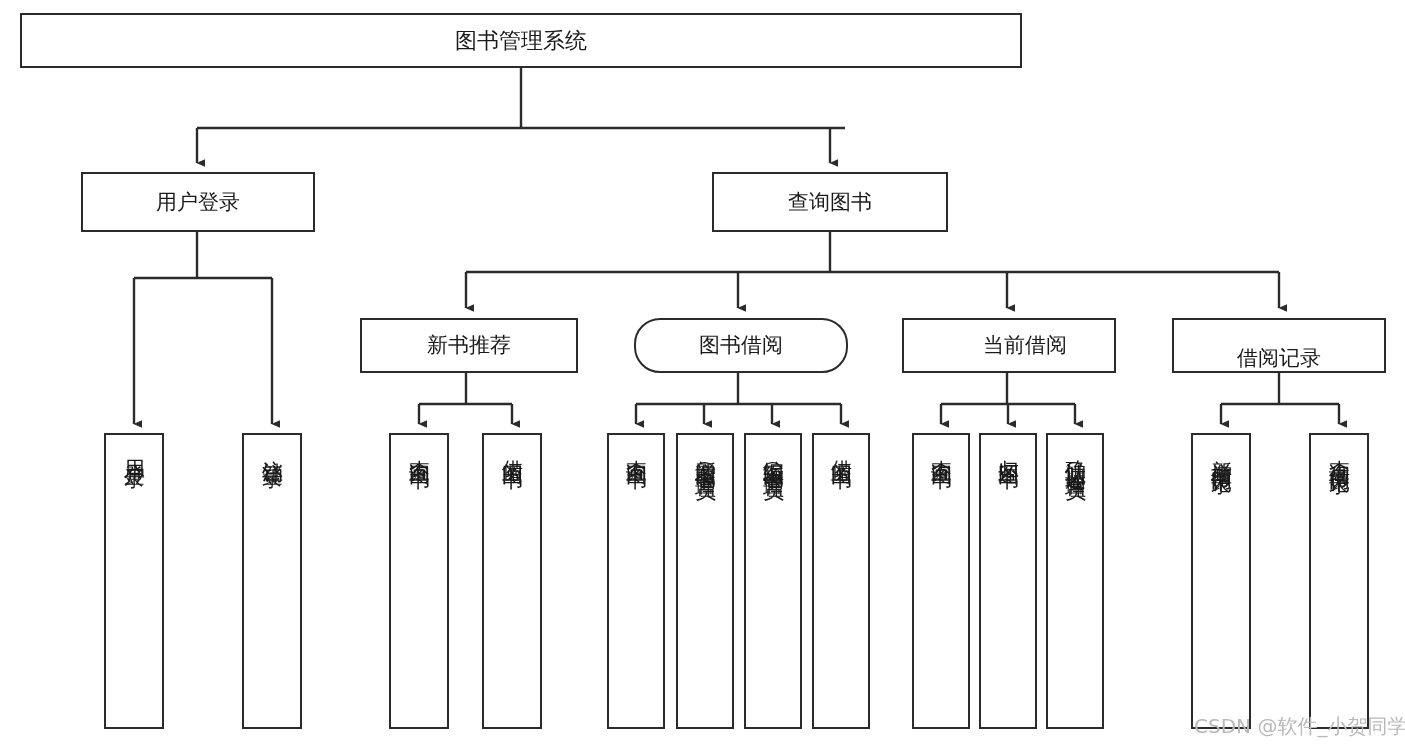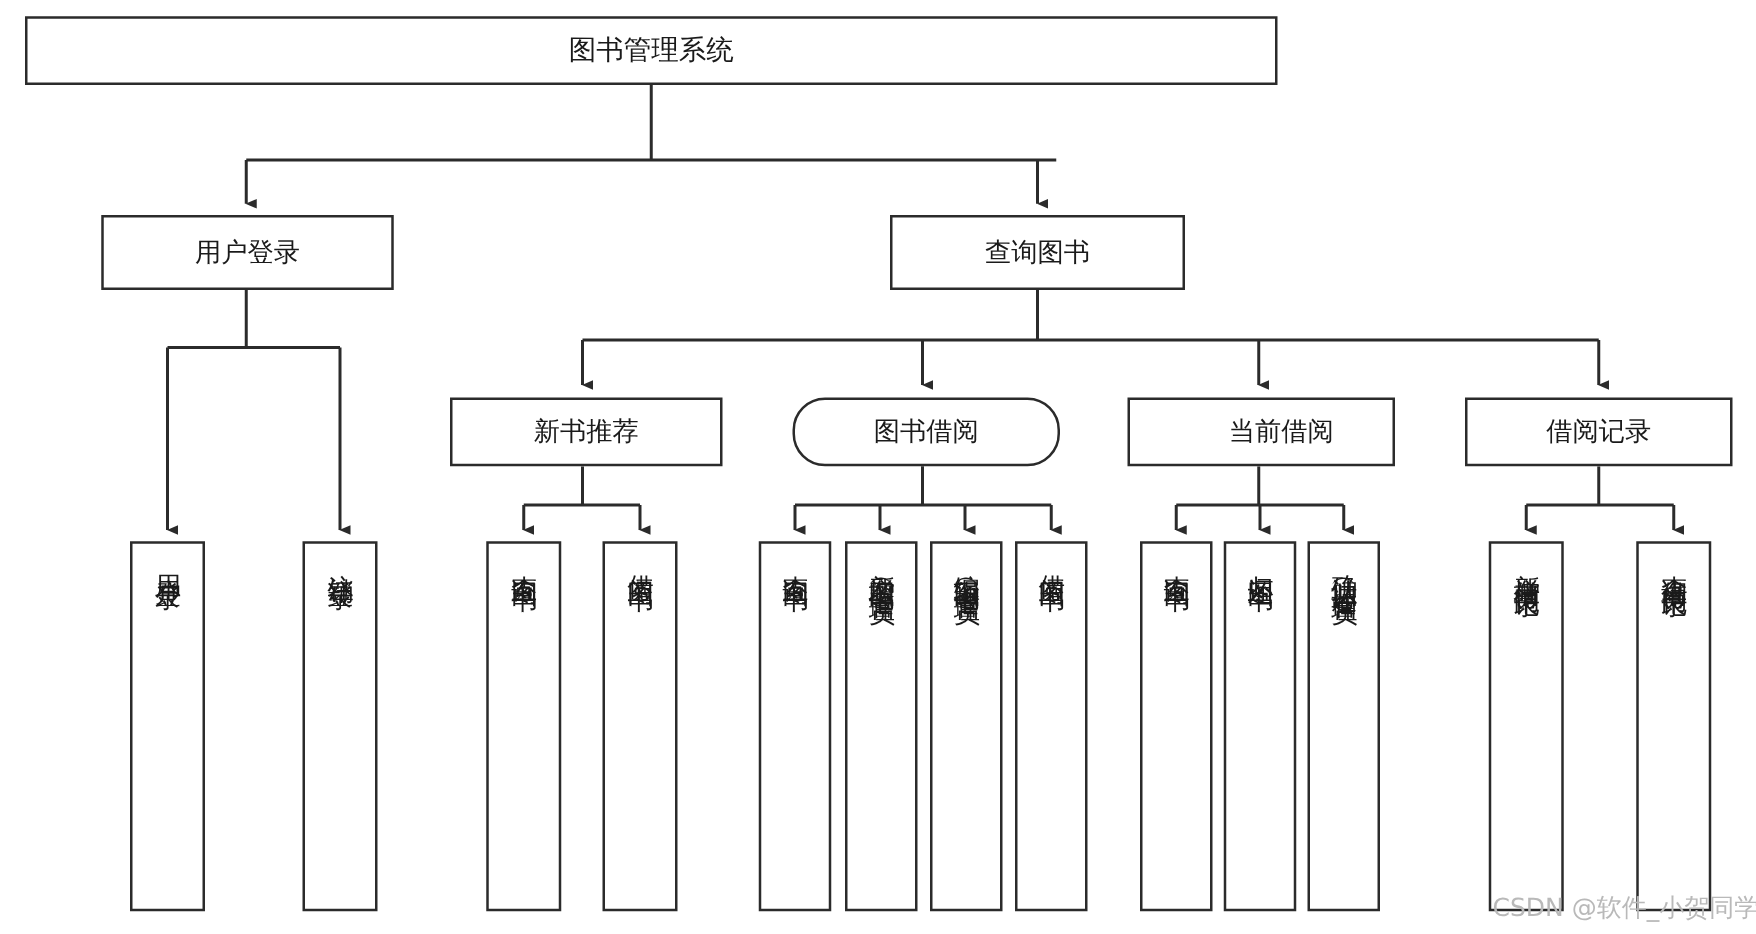--- a/index.html
+++ b/index.html
@@ -143,21 +143,21 @@
   </div>
 
   <div class="node horiz" style="left:634px; top:318px; width:214px; height:55px;border-radius:26px;">
     <span class="label">图书借阅</span>
   </div>
 
   <div class="node horiz" style="left:902px; top:318px; width:214px; height:55px;padding-left:32px;">
     <span class="label">当前借阅</span>
   </div>
 
-  <div class="node horiz" style="left:1172px; top:318px; width:214px; height:55px;">
+  <div class="node horiz" style="left:1172px; top:318px; width:214px; height:55px;align-items:flex-end;">
     <span class="label">借阅记录</span>
   </div>
 
   <div class="node vert" style="left:104px; top:433px; width:60px; height:296px;">
     <span class="label">用户登录</span>
   </div>
 
   <div class="node vert" style="left:242px; top:433px; width:60px; height:296px;">
     <span class="label">注销登录</span>
   </div>

